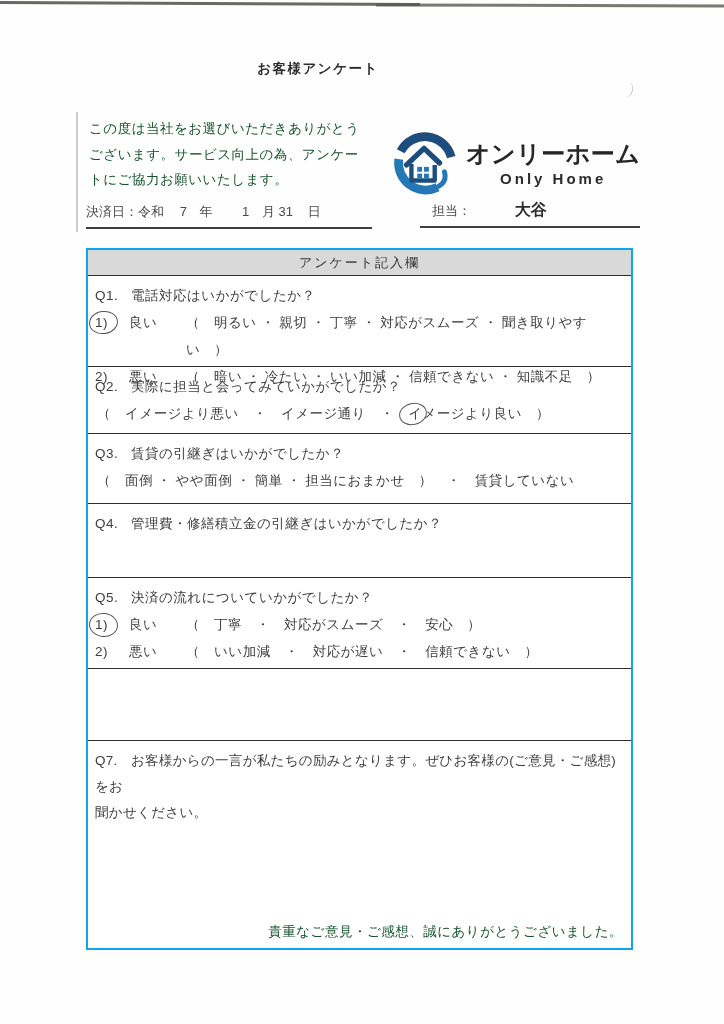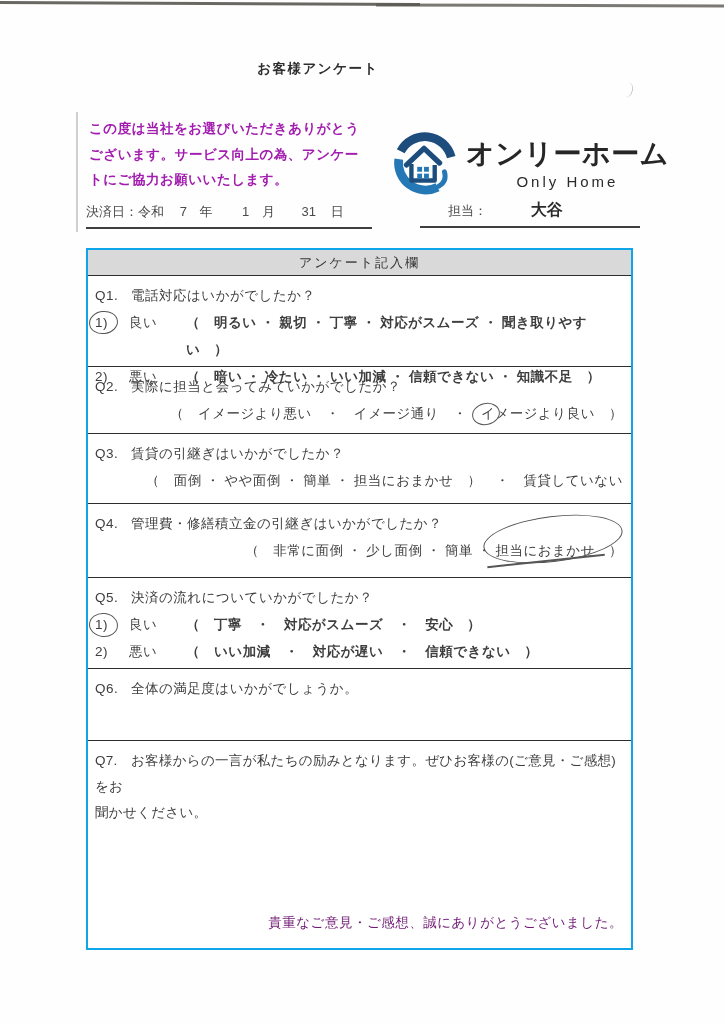--- a/index.html
+++ b/index.html
@@ -11,71 +11,71 @@
   
   .scanline-a { position:absolute; top:2px; left:0; width:58%; height:3px; background:#504d48; transform:rotate(0.25deg); opacity:.85; }
   .scanline-b { position:absolute; top:4px; left:52%; width:48%; height:2.5px; background:#5a5751; transform:rotate(0.2deg); opacity:.8; }
   .foldline   { position:absolute; left:76px; top:112px; width:2px; height:120px; background:#cfcfcb; }
   .squiggle   { position:absolute; left:624px; top:82px; width:8px; height:16px;
                 border-right:1.5px solid #c2c2c2; border-radius:0 9px 9px 0 / 0 11px 11px 0; transform:rotate(14deg); }
 
   .title { position:absolute; top:60px; left:0; width:636px; text-align:center;
            font-size:13.5px; font-weight:bold; letter-spacing:1.5px; color:#2e2e2e; }
 
-  .intro { position:absolute; left:89px; top:116px; font-size:13.5px; line-height:25.5px; color:#a21caf;font-weight:bold; }
+  .intro { position:absolute; left:89px; top:116px; font-size:13.5px; line-height:25.5px; color:#14532d; }
   .intro span { display:block; letter-spacing:0.5px; }
 
   
   .logo { position:absolute; left:391px; top:128px; display:flex; align-items:center; gap:7px; }
   .logo-text { display:flex; flex-direction:column; align-items:center; }
-  .logo-jp { font-size:28px; font-weight:800; color:#262626; letter-spacing:0.5px; }
-  .logo-en { font-size:15px; font-weight:normal; color:#2b2b2b; letter-spacing:3px; margin-top:0px; }
+  .logo-jp { font-size:24px; font-weight:800; color:#262626; letter-spacing:0.5px; }
+  .logo-en { font-size:15px; font-weight:bold; color:#2b2b2b; letter-spacing:3px; margin-top:0px; }
 
   
   .dateline { position:absolute; left:86px; top:203px; width:286px; border-bottom:2px solid #3f3f3f;
               padding-bottom:6px; font-size:13px; color:#4a4a4a; }
   .dateline .v { display:inline-block; }
   .d-year  { margin-left:12px; } .d-yu { margin-left:9px; }
   .d-month { margin-left:26px; } .d-mu { margin-left:9px; }
-  .d-day   { margin-left:23px; } .d-du { margin-left:11px; }
+  .d-day   { } .d-du { margin-left:11px; }
 
   .staffline { position:absolute; left:420px; top:200px; width:220px; border-bottom:2px solid #3f3f3f;
                padding-bottom:5px; font-size:13px; color:#4a4a4a; }
-  .staff-label { margin-left:28px; }
+  .staff-label { margin-left:12px; }
   .staff-name  { margin-left:40px; font-size:16px; font-weight:bold; color:#2b2b2b; }
 
   
   .formbox { position:absolute; left:86px; top:248px; width:543px; border:2px solid #0ea5e9; background:#fff; }
   .form-header { height:25px; line-height:25px; text-align:center; background:#d9d9d9;
                  border-bottom:1.5px solid #2e2e2e; font-size:13px; letter-spacing:2px; color:#333; }
   .sec { position:relative; padding:7px 8px 0 7px; font-size:13.5px; color:#3e3e3e; }
   .sec + .sec { border-top:1.5px solid #2e2e2e; }
   .sec-q1 { height:83px; } .sec-q2 { height:59px; } .sec-q3 { height:62px; }
   .sec-q4 { height:66px; } .sec-q5 { height:83px; } .sec-q6 { height:64px; }
   .sec-q7 { height:200px; }
   .qrow { line-height:26px; letter-spacing:0.5px; }
   .qno  { display:inline-block; width:36px; }
   .optflex { display:flex; line-height:27px; letter-spacing:0.5px; }
   .onum   { width:34px; position:relative; }
   .olabel { width:57px; }
-  .odetail{ flex:1;font-weight:bold; }
-  .optline { line-height:27px; padding-left:2px; letter-spacing:0.5px;text-align:right; }
+  .odetail{ flex:1; }
+  .optline { line-height:27px; padding-left:2px; letter-spacing:0.5px; }
   .marked { position:relative; display:inline-block; }
 
   
   .mark { position:absolute; border:1.5px solid #555; border-radius:50%; pointer-events:none; }
   .mark-q1 { left:-6px; top:2px;  width:27px;  height:21px; transform:rotate(-8deg); }
   .mark-q5 { left:-6px; top:2px;  width:27px;  height:22px; transform:rotate(6deg); }
   .mark-q2 { left:-9px; top:3px;  width:26px;  height:20px; transform:rotate(-12deg); border-color:#5a5a5a; }
   .mark-q4 { left:-12px; top:-21px; width:138px; height:44px; transform:rotate(-7deg); border-color:#525252; }
   .strike-q4 { position:absolute; left:-8px; bottom:3px; width:118px; height:1.5px; background:#565656; transform:rotate(-6deg); }
   .mark-q6 { left:-8px; top:-15px; width:84px; height:37px; transform:rotate(-12deg); border-color:#525252; }
 
   .q7text { line-height:26px; letter-spacing:0.3px; }
-  .thanks { position:absolute; right:8px; bottom:16px; font-size:13.5px; letter-spacing:0.5px; color:#701a75; }
+  .thanks { position:absolute; right:8px; bottom:7px; font-size:13.5px; letter-spacing:0.5px; color:#14532d; }
 </style>
 </head>
 <body>
 
 <div class="page">
 
   <div class="scanline-a"></div>
   <div class="scanline-b"></div>
   <div class="foldline"></div>
   <div class="squiggle"></div>
@@ -153,45 +153,39 @@
       <div class="qrow">
         <span class="qno">Q3.</span><span>賃貸の引継ぎはいかがでしたか？</span>
       </div>
       <div class="optline">（　面倒 ・ やや面倒 ・ 簡単 ・ 担当におまかせ　）　・　賃貸していない</div>
     </div>
 
     <div class="sec sec-q4">
       <div class="qrow">
         <span class="qno">Q4.</span><span>管理費・修繕積立金の引継ぎはいかがでしたか？</span>
       </div>
-      <div class="optline">
-        <span>（　非常に面倒 ・ 少し面倒 ・ 簡単 ・ </span><span class="marked"><span>担当におまかせ</span><span class="mark mark-q4"></span><span class="strike-q4"></span></span><span>　）</span>
-      </div>
     </div>
 
     <div class="sec sec-q5">
       <div class="qrow">
         <span class="qno">Q5.</span><span>決済の流れについていかがでしたか？</span>
       </div>
       <div class="optflex">
         <span class="onum"><span>1)</span><span class="mark mark-q5"></span></span>
         <span class="olabel">良い</span>
         <span class="odetail">（　丁寧　・　対応がスムーズ　・　安心　）</span>
       </div>
       <div class="optflex">
         <span class="onum">2)</span>
         <span class="olabel">悪い</span>
         <span class="odetail">（　いい加減　・　対応が遅い　・　信頼できない　）</span>
       </div>
     </div>
 
     <div class="sec sec-q6">
-      <div class="qrow">
-        <span class="qno">Q6.</span><span>全体の満足度はいかがでしょうか。</span>
-      </div>
     </div>
 
     <div class="sec sec-q7">
       <div class="q7text">
         <span class="qno">Q7.</span><span>お客様からの一言が私たちの励みとなります。ぜひお客様の(ご意見・ご感想)をお</span>
       </div>
       <div class="q7text">聞かせください。</div>
       <div class="thanks">貴重なご意見・ご感想、誠にありがとうございました。</div>
     </div>
   </div>

